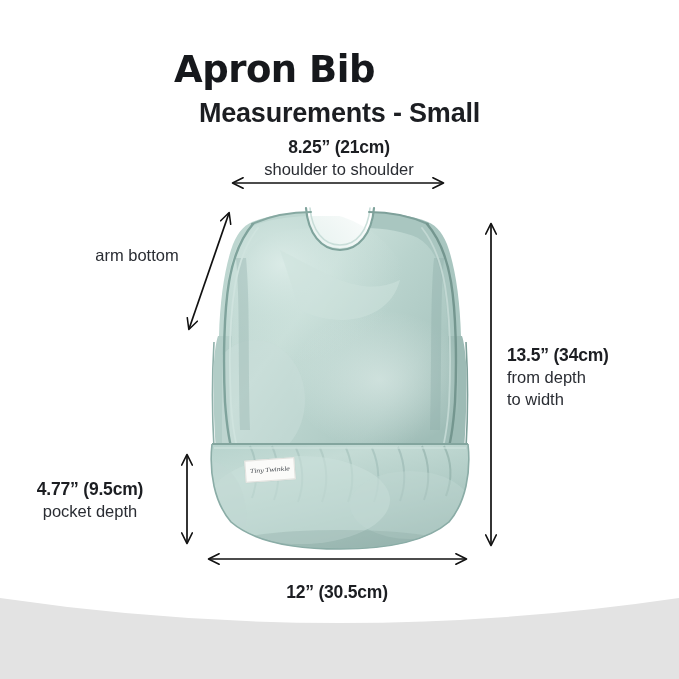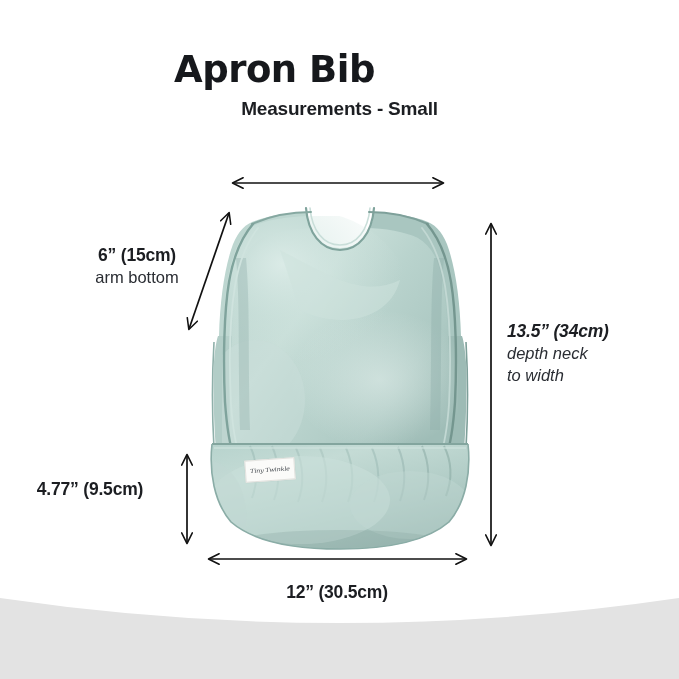--- a/index.html
+++ b/index.html
@@ -30,21 +30,21 @@
     letter-spacing: -0.5px;
     color: #16181c;
     font-family: "DejaVu Sans", sans-serif;
   }
   .subtitle {
     position: absolute;
     left: 0;
     top: 98px;
     width: 679px;
     text-align: center;
-    font-size: 19px;
+    font-size: 27px;
     font-weight: 700;
     letter-spacing: -0.2px;
     color: #1c1e22;
   }
   
   .meas { position: absolute; color: #1c1e22; }
   .meas .val {
     font-size: 17.5px;
     font-weight: 700;
     letter-spacing: -0.2px;
@@ -56,21 +56,21 @@
     font-weight: 400;
     color: #2a2d33;
     white-space: nowrap;
     line-height: 22px;
   }
   .meas.center { text-align: center; }
   .meas.left   { text-align: left; }
 
   #m-shoulder { left: 169px; top: 136px; width: 340px; }
   #m-arm      { left: 37px;  top: 244px; width: 200px; }
-  #m-neck     { left: 507px; top: 320px; width: 170px; font-style: italic; }
+  #m-neck     { left: 507px; top: 344px; width: 170px; }
   #m-pocket   { left: 5px;   top: 478px; width: 170px; }
   #m-width    { left: 167px; top: 560px; width: 340px; margin-top: 21px; }
 
   
   #arrows, #bib, #footer-curve {
     position: absolute;
     left: 0;
     top: 0;
     width: 679px;
     height: 679px;
@@ -337,33 +337,37 @@
     <line x1="491" y1="224" x2="491" y2="545" stroke="#111111" stroke-width="1.7" marker-start="url(#ah)" marker-end="url(#ah)"></line>
 
     <line x1="187" y1="455" x2="187" y2="543" stroke="#111111" stroke-width="1.7" marker-start="url(#ah)" marker-end="url(#ah)"></line>
 
     <line x1="209" y1="559" x2="466" y2="559" stroke="#111111" stroke-width="1.7" marker-start="url(#ah)" marker-end="url(#ah)"></line>
   </svg>
 
   <div class="title">Apron Bib</div>
   <div class="subtitle">Measurements - Small</div>
 
+  <div class="meas center" id="m-shoulder">
+    <div class="val">8.25” (21cm)</div>
+    <div class="desc">shoulder to shoulder</div>
+  </div>
 
   <div class="meas center" id="m-arm">
-    <div class="val">6” (15cm)</div>
     <div class="desc">arm bottom</div>
   </div>
 
   <div class="meas left" id="m-neck">
     <div class="val">13.5” (34cm)</div>
-    <div class="desc">depth neck</div>
+    <div class="desc">from depth</div>
     <div class="desc">to width</div>
   </div>
 
   <div class="meas center" id="m-pocket">
     <div class="val">4.77” (9.5cm)</div>
+    <div class="desc">pocket depth</div>
   </div>
 
   <div class="meas center" id="m-width">
     <div class="val">12” (30.5cm)</div>
   </div>
 
 </div>
 
 </body></html>

